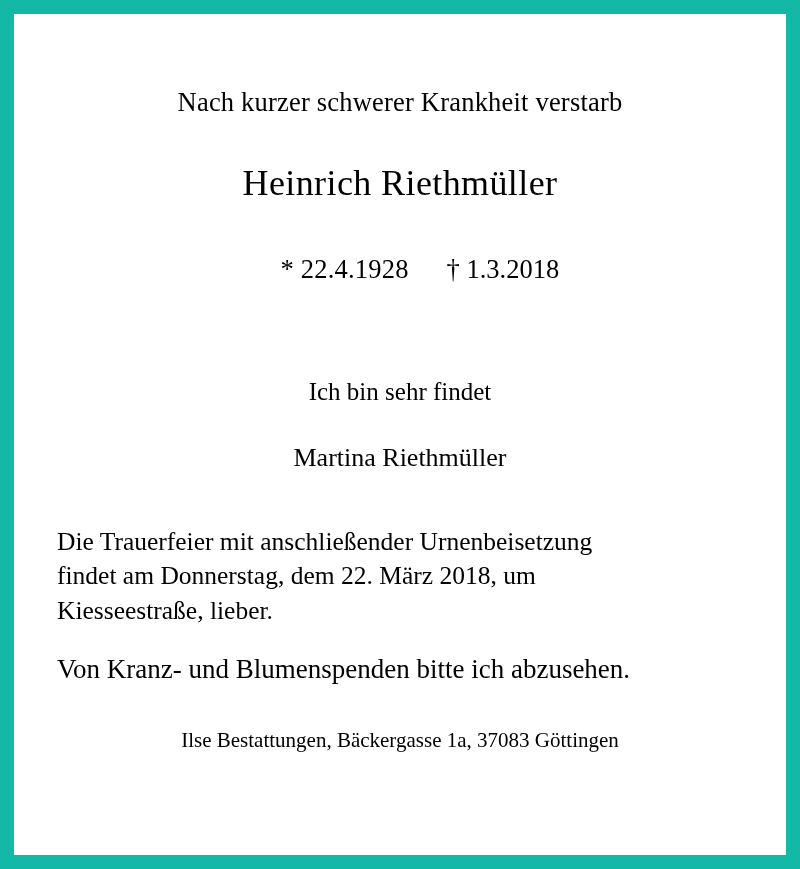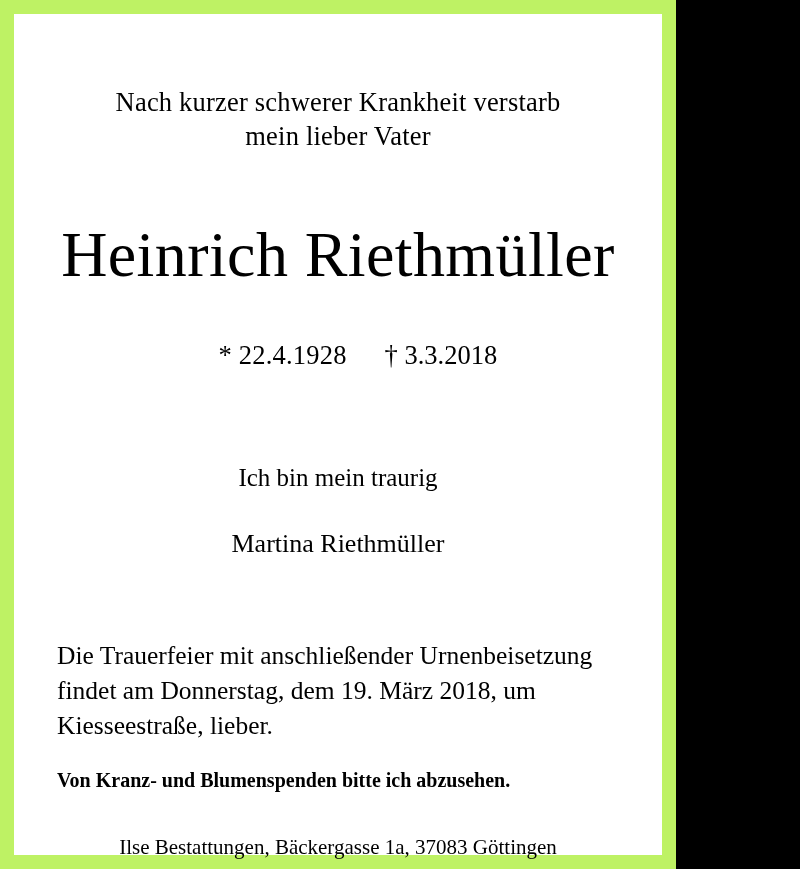--- a/index.html
+++ b/index.html
@@ -8,23 +8,23 @@
     background: #000000;
   }
   body {
     width: 800px;
     height: 869px;
     overflow: hidden;
     font-family: "Liberation Serif", serif;
   }
   .obituary-frame {
     box-sizing: border-box;
-    width: 676px;
+    width: 800px;
     height: 869px;
-    background: #bef264;
+    background: #14b8a6;
     padding: 14px 14px 14px 14px;
   }
   .obituary-card {
     box-sizing: border-box;
     width: 100%;
     height: 100%;
     background: #ffffff;
     color: #000000;
     position: relative;
     padding: 0 40px;
@@ -34,23 +34,23 @@
     text-align: center;
     font-size: 26.5px;
     line-height: 1.28;
     padding-top: 72px;
     letter-spacing: 0.2px;
   }
   .intro .line { display: block; }
 
   .name {
     text-align: center;
-    font-size: 64px;
+    font-size: 36px;
     line-height: 1.1;
-    margin-top: 66px;
+    margin-top: 44px;
     letter-spacing: 0.4px;
   }
 
   .dates {
     text-align: center;
     font-size: 26.5px;
     margin-top: 19px;
     white-space: pre;
   }
   .dates .birth { letter-spacing: 0.2px; }
@@ -64,63 +64,61 @@
   .mourn-name {
     text-align: center;
     font-size: 26px;
     margin-top: 37px;
   }
 
   .ceremony {
     text-align: left;
     font-size: 25.5px;
     line-height: 1.37;
-    margin-top: 80px;
+    margin-top: 52px;
     padding-left: 3px;
   }
   .ceremony .line { display: block; }
 
   .flowers {
     text-align: left;
-    font-size: 20px;
+    font-size: 27px;
     margin-top: 25px;
     padding-left: 3px;
-    font-weight: bold;
   }
 
   .funeral-home {
     text-align: center;
     font-size: 21px;
     margin-top: 43px;
   }
 </style>
 </head>
 <body>
 
 <div class="obituary-frame">
   <div class="obituary-card">
 
     <div class="intro">
       <span class="line">Nach kurzer schwerer Krankheit verstarb</span>
-      <span class="line">mein lieber Vater</span>
     </div>
 
     <div class="name">Heinrich Riethmüller</div>
 
     <div class="dates">
-      <span class="birth">* 22.4.1928</span><span class="gap"></span><span class="death">† 3.3.2018</span>
+      <span class="birth">* 22.4.1928</span><span class="gap"></span><span class="death">† 1.3.2018</span>
     </div>
 
-    <div class="mourn-message">Ich bin mein traurig</div>
+    <div class="mourn-message">Ich bin sehr findet</div>
 
     <div class="mourn-name">Martina Riethmüller</div>
 
     <div class="ceremony">
       <span class="line">Die Trauerfeier mit anschließender Urnenbeisetzung</span>
-      <span class="line">findet am Donnerstag, dem 19. März 2018, um</span>
+      <span class="line">findet am Donnerstag, dem 22. März 2018, um</span>
       <span class="line">Kiesseestraße, lieber.</span>
     </div>
 
     <div class="flowers">Von Kranz- und Blumenspenden bitte ich abzusehen.</div>
 
     <div class="funeral-home">Ilse Bestattungen, Bäckergasse 1a, 37083 Göttingen</div>
 
   </div>
 </div>
 

